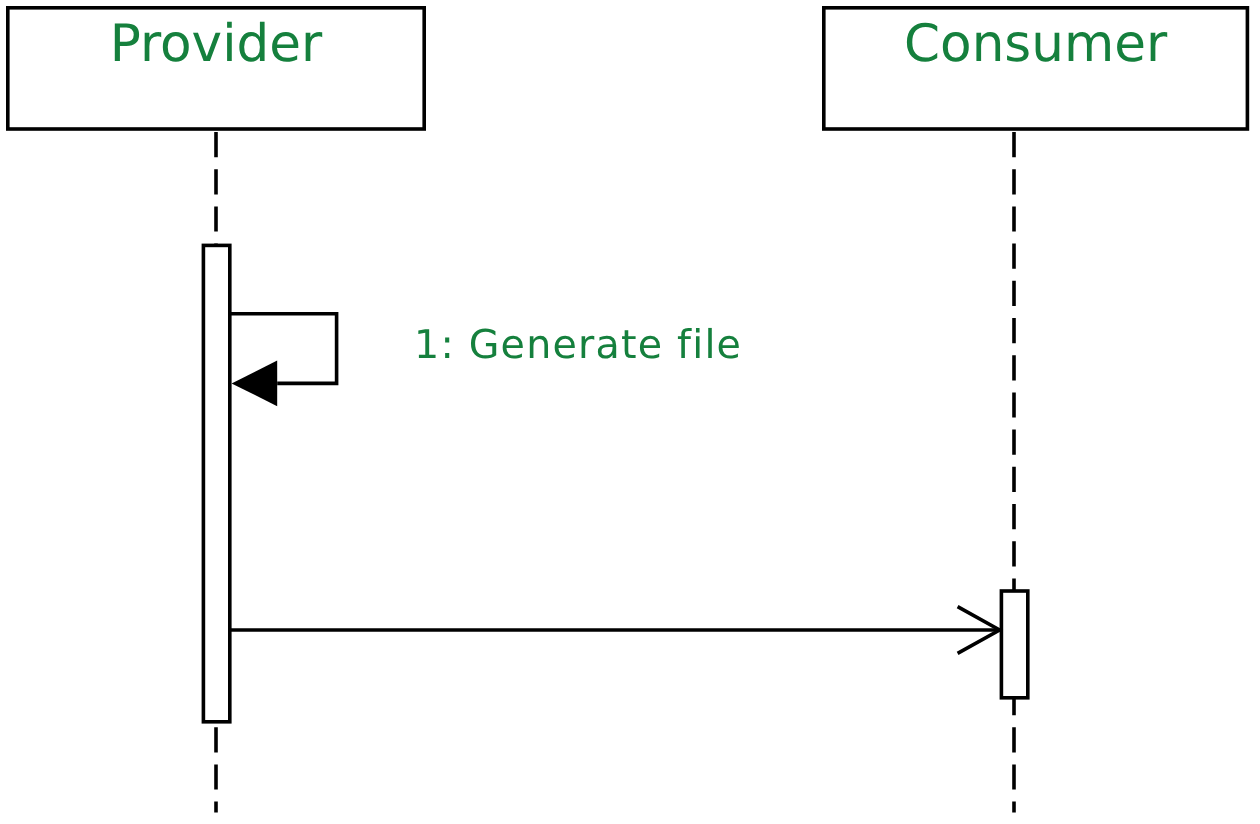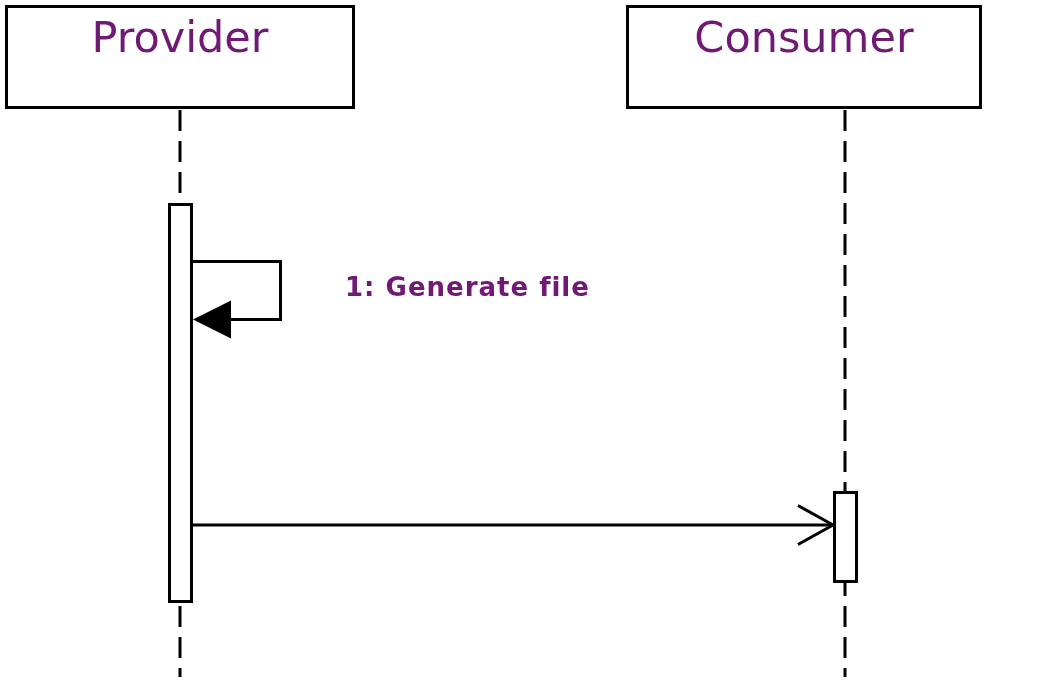--- a/index.html
+++ b/index.html
@@ -7,21 +7,21 @@
     padding: 0;
     background: #ffffff;
   }
   .canvas {
     position: relative;
     width: 1050px;
     height: 687px;
     background: #ffffff;
     overflow: hidden;
     font-family: "DejaVu Sans", "Liberation Sans", sans-serif;
-    color: #701a75;
+    color: #15803d;
     text-align: center;
   }
   .diagram-layer {
     position: absolute;
     left: 0;
     top: 0;
     width: 1050px;
     height: 687px;
   }
   .actor-box {
@@ -33,28 +33,27 @@
     background: #ffffff;
     display: flex;
     justify-content: center;
     align-items: flex-start;
     padding-top: 7px;
     font-size: 43px;
     line-height: 44px;
     white-space: nowrap;
   }
   .actor-box.provider { left: 5px;   width: 350px; }
-  .actor-box.consumer { left: 626px; width: 356px; }
+  .actor-box.consumer { left: 685px; width: 356px; }
   .message-label {
     position: absolute;
-    font-size: 26px;
+    font-size: 33px;
     line-height: 38px;
     letter-spacing: 1px;
     white-space: nowrap;
-    font-weight: bold;
   }
   .message-label.msg1 { left: 345px; top: 268px; }
   .message-label.msg2 { left: 332px; top: 470px; }
 </style>
 </head>
 <body>
 
 <div class="canvas">
 
   <svg class="diagram-layer" viewBox="0 0 1050 687" xmlns="http://www.w3.org/2000/svg">

